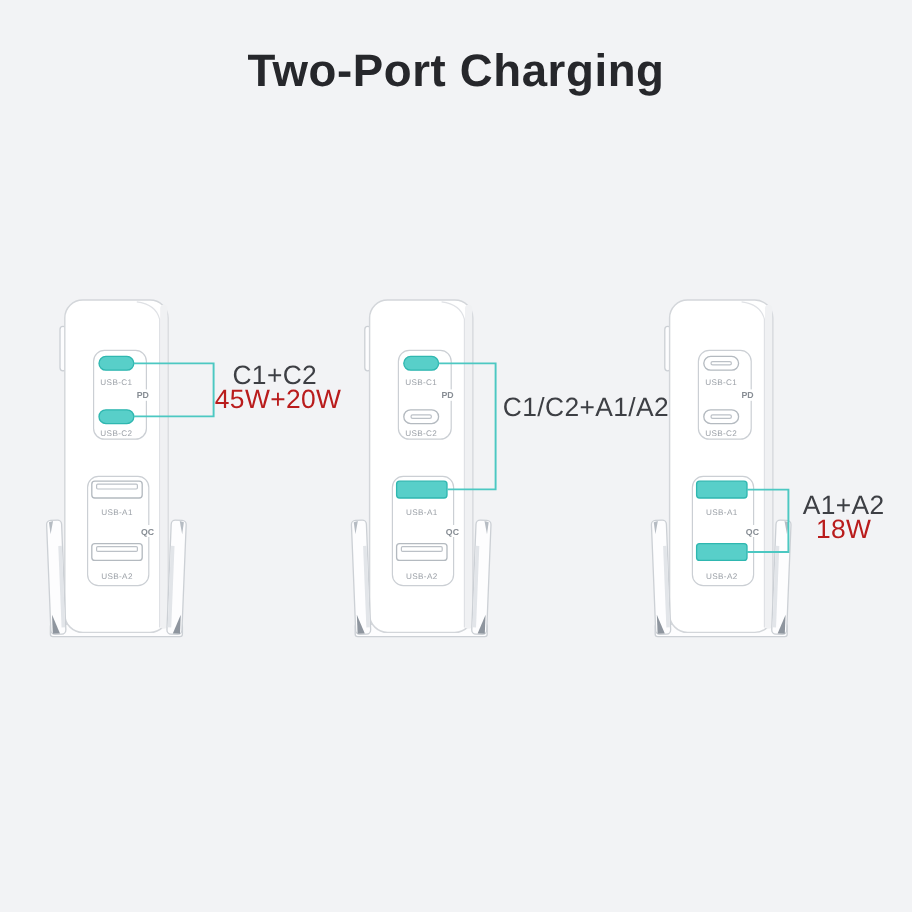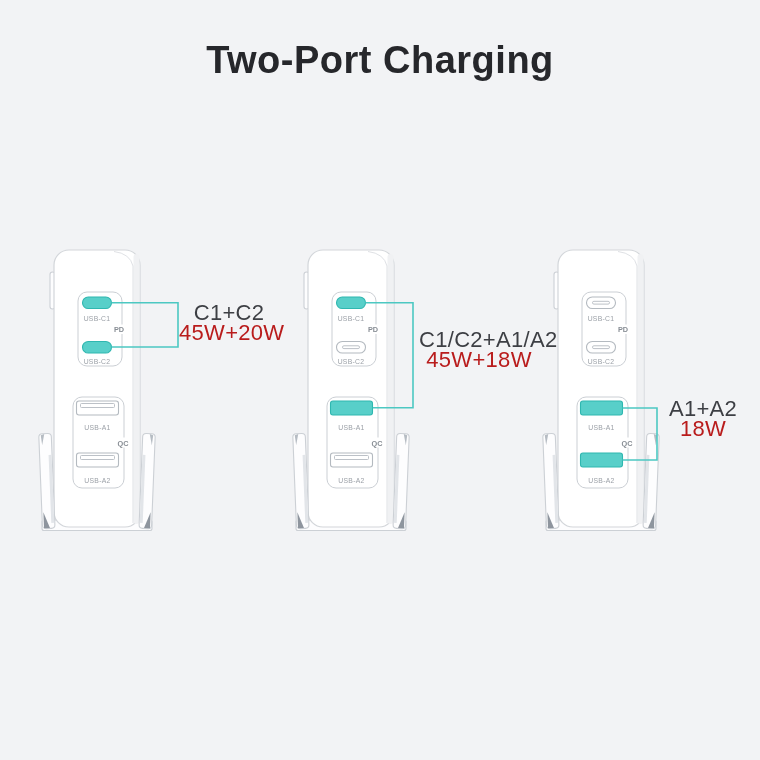--- a/index.html
+++ b/index.html
@@ -15,21 +15,21 @@
     color:#26272b;letter-spacing:.5px;
   }
   .charger{position:absolute;top:240px;width:120px;height:300px;overflow:visible;}
   .charger.c1{left:40px;} .charger.c2{left:294px;} .charger.c3{left:544px;}
   .overlay{position:absolute;left:0;top:0;width:760px;height:760px;pointer-events:none;}
   .callout{position:absolute;text-align:center;font-size:22px;line-height:20px;font-weight:500;letter-spacing:.3px;}
   .callout .combo{color:#3d3f44;}
   .callout .power{color:#b91c1c;}
   .co1{left:179px;top:303px;width:100px;}
   .co2{left:419px;top:330px;width:120px;}
-  .co3{left:658px;top:399px;width:90px;}
+  .co3{left:658px;top:411px;width:90px;}
   
   .st{fill:#fdfdfe;stroke:#ccd0d5;stroke-width:1.1;}
   .bd{fill:#ffffff;stroke:#d3d6da;stroke-width:1.2;}
   .sec{fill:none;stroke:#cbcfd4;stroke-width:1;}
   .edge{fill:none;stroke:#dfe1e5;stroke-width:1;}
   .pl{font:6.8px "Liberation Sans",sans-serif;fill:#9ba0a7;text-anchor:middle;letter-spacing:.3px;}
   .tag{font:600 7.3px "Liberation Sans",sans-serif;fill:#878d94;text-anchor:middle;}
   .bg{fill:#ffffff;stroke:none;}
   .tipshade{fill:#b6bcc3;}
   .botshade{fill:#8e959e;}
@@ -183,20 +183,19 @@
     <polyline points="365.5,302.8 413,302.8 413,407.8 372.8,407.8" fill="none" stroke-width="1.6" stroke="#4cc8c2"></polyline>
     <polyline points="622.5,408 657,408 657,460 622.5,460" fill="none" stroke-width="1.6" stroke="#4cc8c2"></polyline>
   </svg>
 
   <div class="callout co1">
     <div class="combo">C1+C2</div>
     <div class="power">45W+20W</div>
   </div>
   <div class="callout co2">
     <div class="combo">C1/C2+A1/A2</div>
-    <div class="power">45W+18W</div>
   </div>
   <div class="callout co3">
     <div class="combo">A1+A2</div>
     <div class="power">18W</div>
   </div>
 
 </div>
 
 </body></html>

